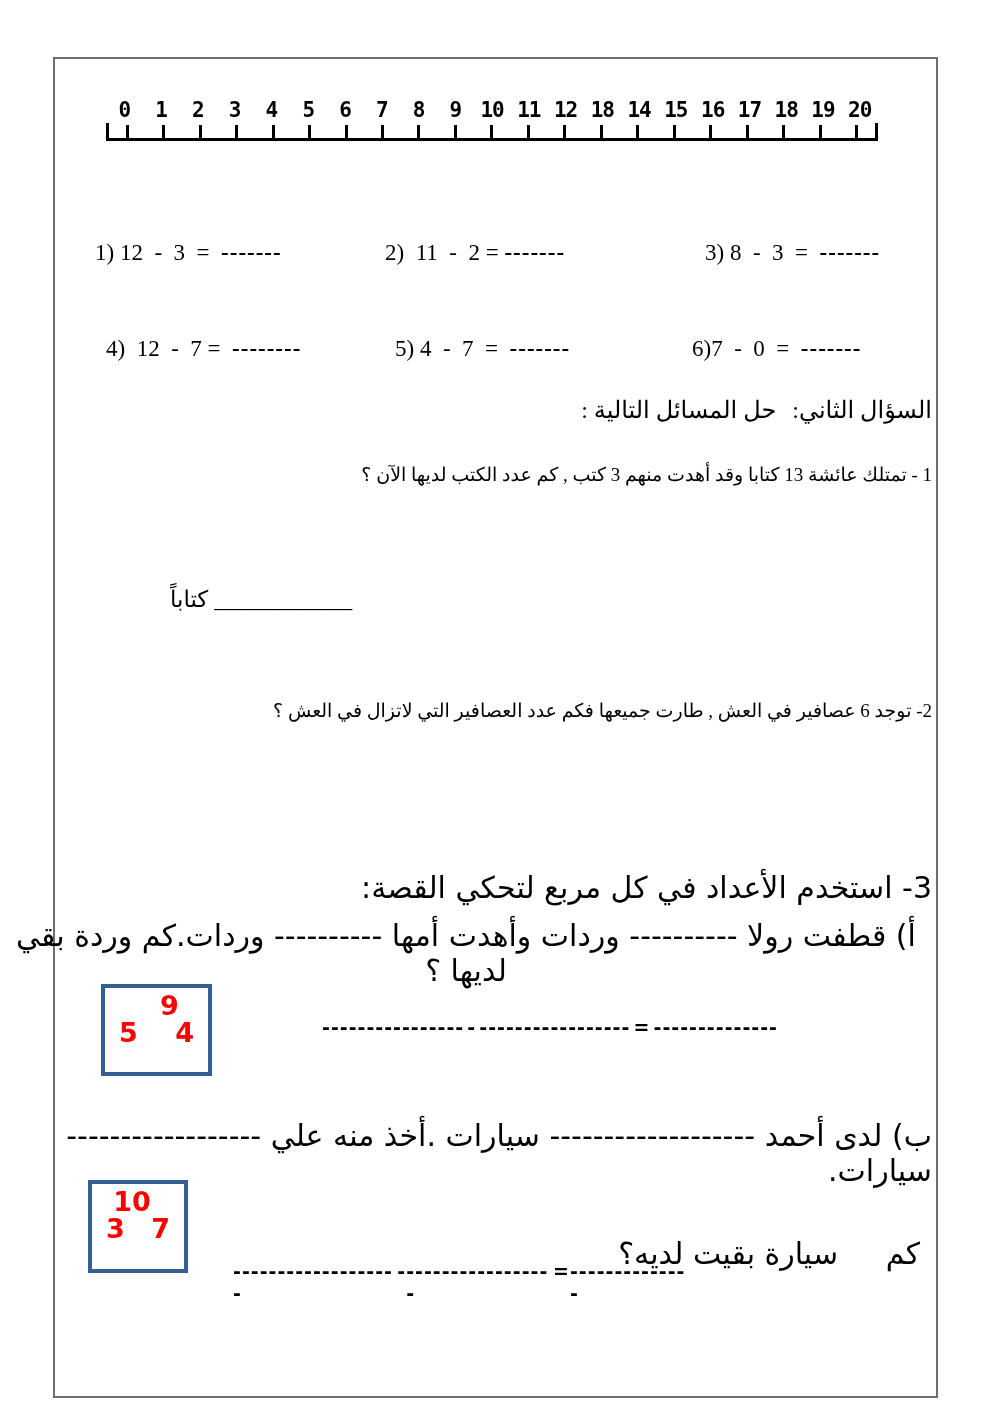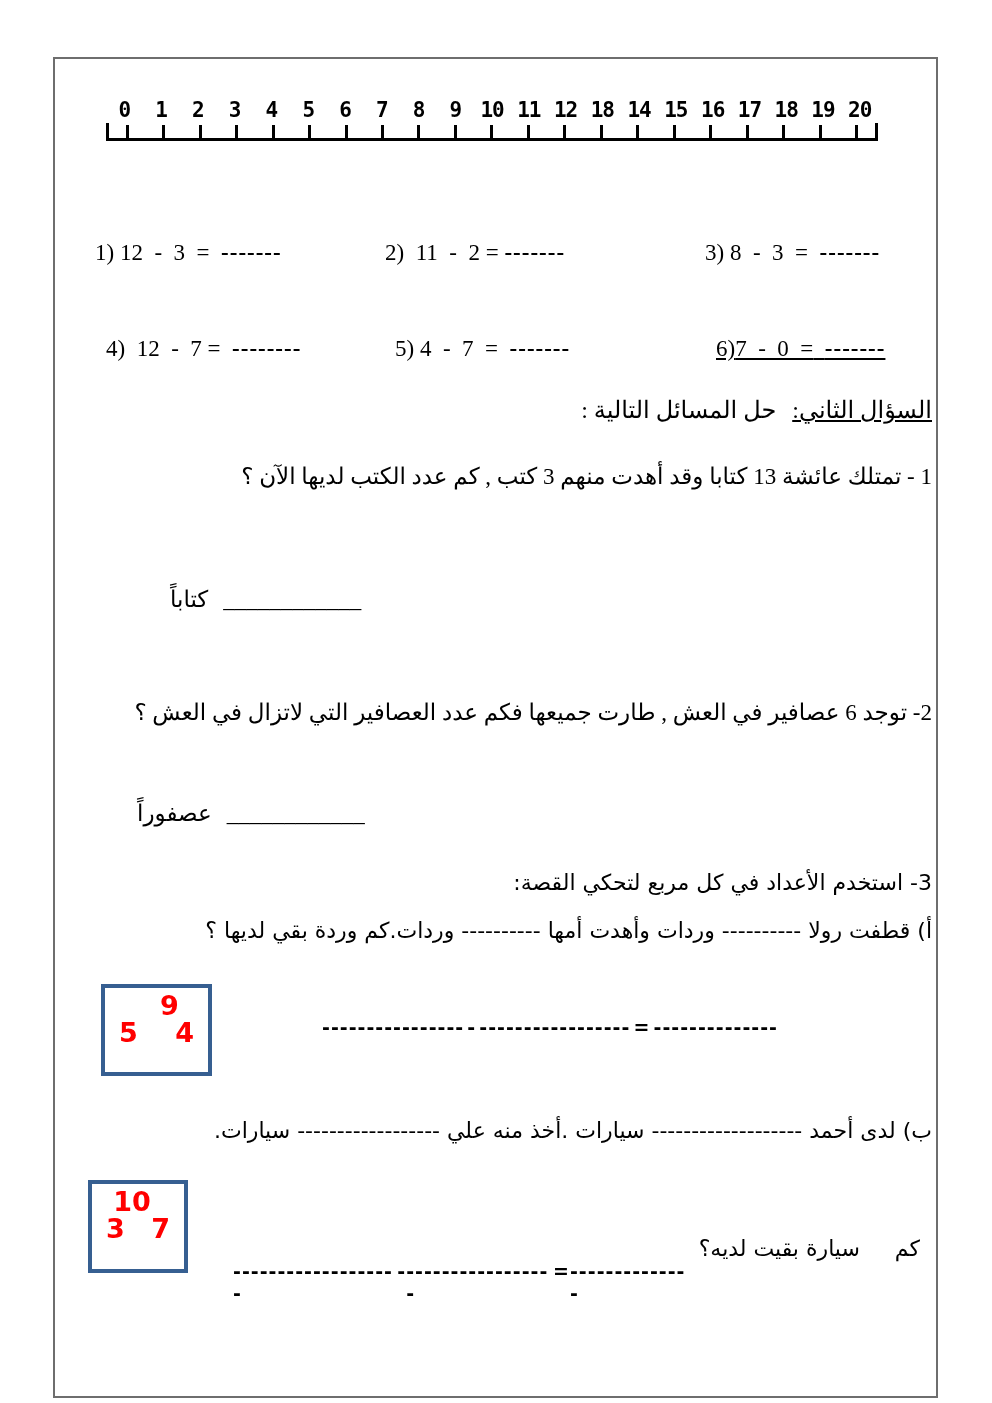--- a/index.html
+++ b/index.html
@@ -19,27 +19,27 @@
     border-left:3px solid #000;border-right:3px solid #000;border-bottom:3px solid #000;}
   .nl-cell{flex:1;display:flex;justify-content:center;align-items:flex-end;}
   .nl-cell i{display:block;width:3px;height:13px;background:#000;}
 
   
   .prob{position:absolute;font-size:23px;white-space:pre;text-align:right;}
   .pd{font-weight:bold;letter-spacing:1px;}
 
   
   .heading{position:absolute;top:396px;right:60px;direction:rtl;font-size:24px;}
-  .underline{text-decoration:underline;margin-left:16px;}
-  .arline{position:absolute;right:60px;direction:rtl;font-size:23px;}
-  .sans{font-family:"DejaVu Sans",sans-serif;font-size:22px;}
+  .underline{margin-left:16px;}
+  .arline{position:absolute;right:60px;direction:rtl;font-size:19px;}
+  .sans{font-family:"DejaVu Sans",sans-serif;font-size:30px;}
   .pre{white-space:pre;}
 
   .answer{position:absolute;font-size:23px;}
-  .answer .unit{margin-right:15px;}
+  .answer .unit{margin-right:6px;}
   .answer .blank{letter-spacing:0;}
 
   
   .numbox{position:absolute;border:4px solid #365F91;background:#ffffff;
     font-family:"DejaVu Sans",sans-serif;font-weight:bold;color:#ff0000;font-size:27px;}
   .nb-top{text-align:center;margin-top:3px;line-height:1.1;}
   .shift-right{padding-left:26px;}
   .shift-left{padding-right:12px;}
   .nb-bottom{display:flex;justify-content:space-between;padding:0 14px;margin-top:-3px;line-height:1.1;}
 
@@ -143,37 +143,34 @@
         </span>
     </div>
   </div>
 
   <div class="prob" style="left:95px;top:240px;"><span>1)</span> <span>12  -  3  =</span>  <span class="pd">-------</span></div>
   <div class="prob" style="left:385px;top:240px;"><span>2)</span>  <span>11  -  2 =</span> <span class="pd">-------</span></div>
   <div class="prob" style="left:705px;top:240px;"><span>3)</span> <span>8  -  3  =</span>  <span class="pd">-------</span></div>
 
   <div class="prob" style="left:106px;top:336px;"><span>4)</span>  <span>12  -  7 =</span>  <span class="pd">--------</span></div>
   <div class="prob" style="left:395px;top:336px;"><span>5)</span> <span>4  -  7  =</span>  <span class="pd">-------</span></div>
-  <div class="prob" style="left:716px;top:336px;text-decoration:underline;"><span>6)</span><span>7  -  0  =</span>  <span class="pd">-------</span></div>
+  <div class="prob" style="left:692px;top:336px;"><span>6)</span><span>7  -  0  =</span>  <span class="pd">-------</span></div>
 
   <div class="heading">
     <span class="underline">السؤال الثاني:</span><span>حل المسائل التالية :</span>
   </div>
 
   <div class="arline" style="top:463px;" dir="rtl">1 - تمتلك عائشة 13 كتابا وقد أهدت منهم 3 كتب , كم عدد الكتب لديها الآن ؟</div>
 
   <div class="answer" style="left:170px;top:586px;">
     <span class="unit">كتاباً</span><span class="blank">____________</span>
   </div>
 
   <div class="arline" style="top:683px;margin-top:16px;" dir="rtl">2- توجد 6 عصافير في العش , طارت جميعها فكم عدد العصافير التي لاتزال في العش ؟</div>
 
-  <div class="answer" style="left:137px;top:800px;">
-    <span class="unit">عصفوراً</span><span class="blank">____________</span>
-  </div>
 
   <div class="arline sans" style="top:870px;" dir="rtl">3- استخدم الأعداد في كل مربع لتحكي القصة:</div>
   <div class="arline sans" style="top:918px;text-align:center;" dir="rtl">أ) قطفت رولا ---------- وردات وأهدت أمها ---------- وردات.كم وردة بقي لديها ؟</div>
 
   <div class="numbox" style="left:101px;top:984px;width:103px;height:84px;">
     <div class="nb-top shift-right">9</div>
     <div class="nb-bottom">
       <span>5</span>
       <span>4</span>
     </div>

